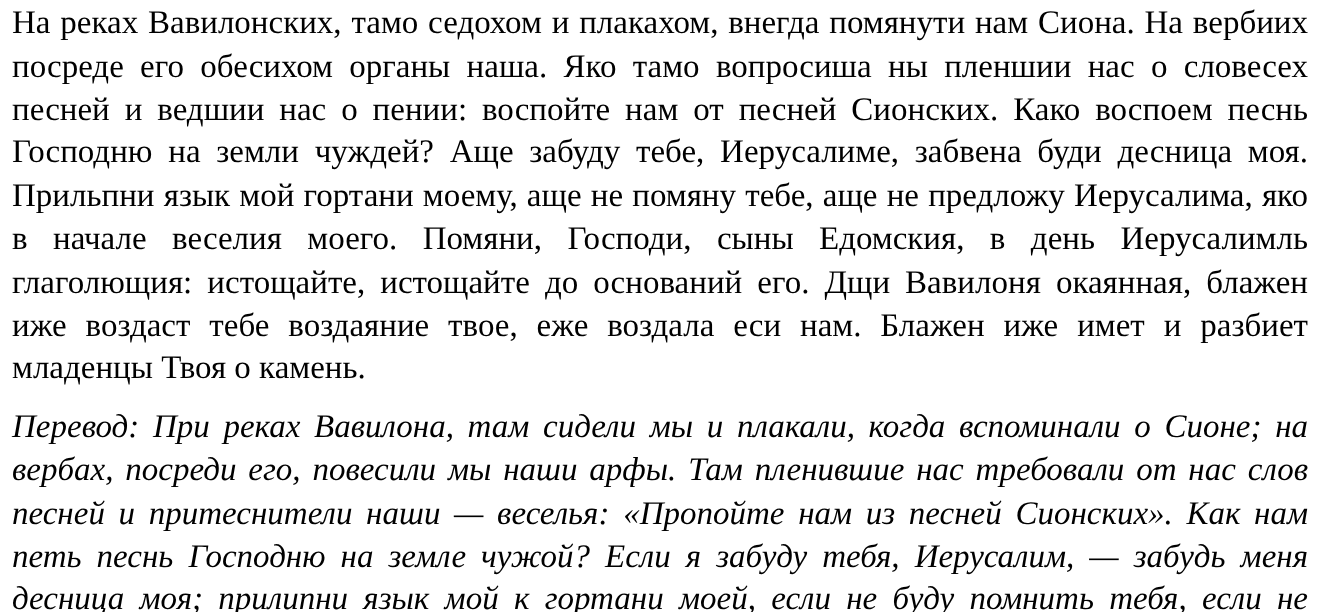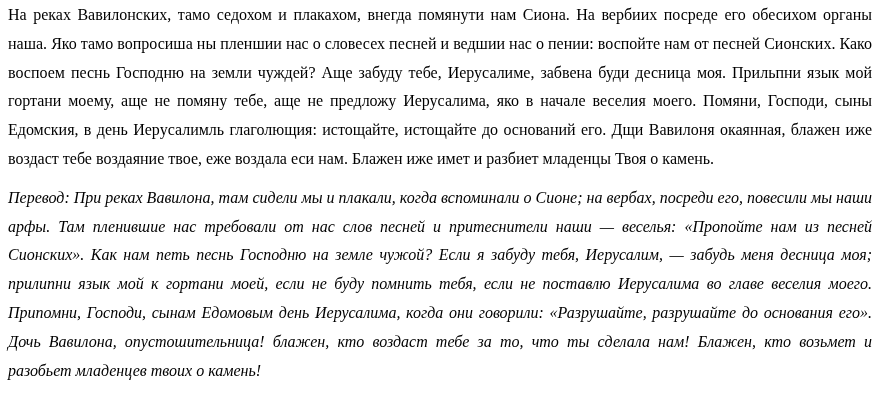--- a/index.html
+++ b/index.html
@@ -14,21 +14,21 @@
     box-sizing: border-box;
   }
   .page {
     box-sizing: border-box;
     width: 886px;
     height: 334px;
     padding: 1px 14px 0 8px;
     background: #ffffff;
     color: #000000;
     font-family: "Liberation Serif", "DejaVu Serif", serif;
-    font-size: 16px;
+    font-size: 22px;
     line-height: 28.8px;
   }
   .para {
     margin: 0;
     text-align: justify;
     text-justify: inter-word;
   }
   .para.slavonic {
     font-style: normal;
   }

